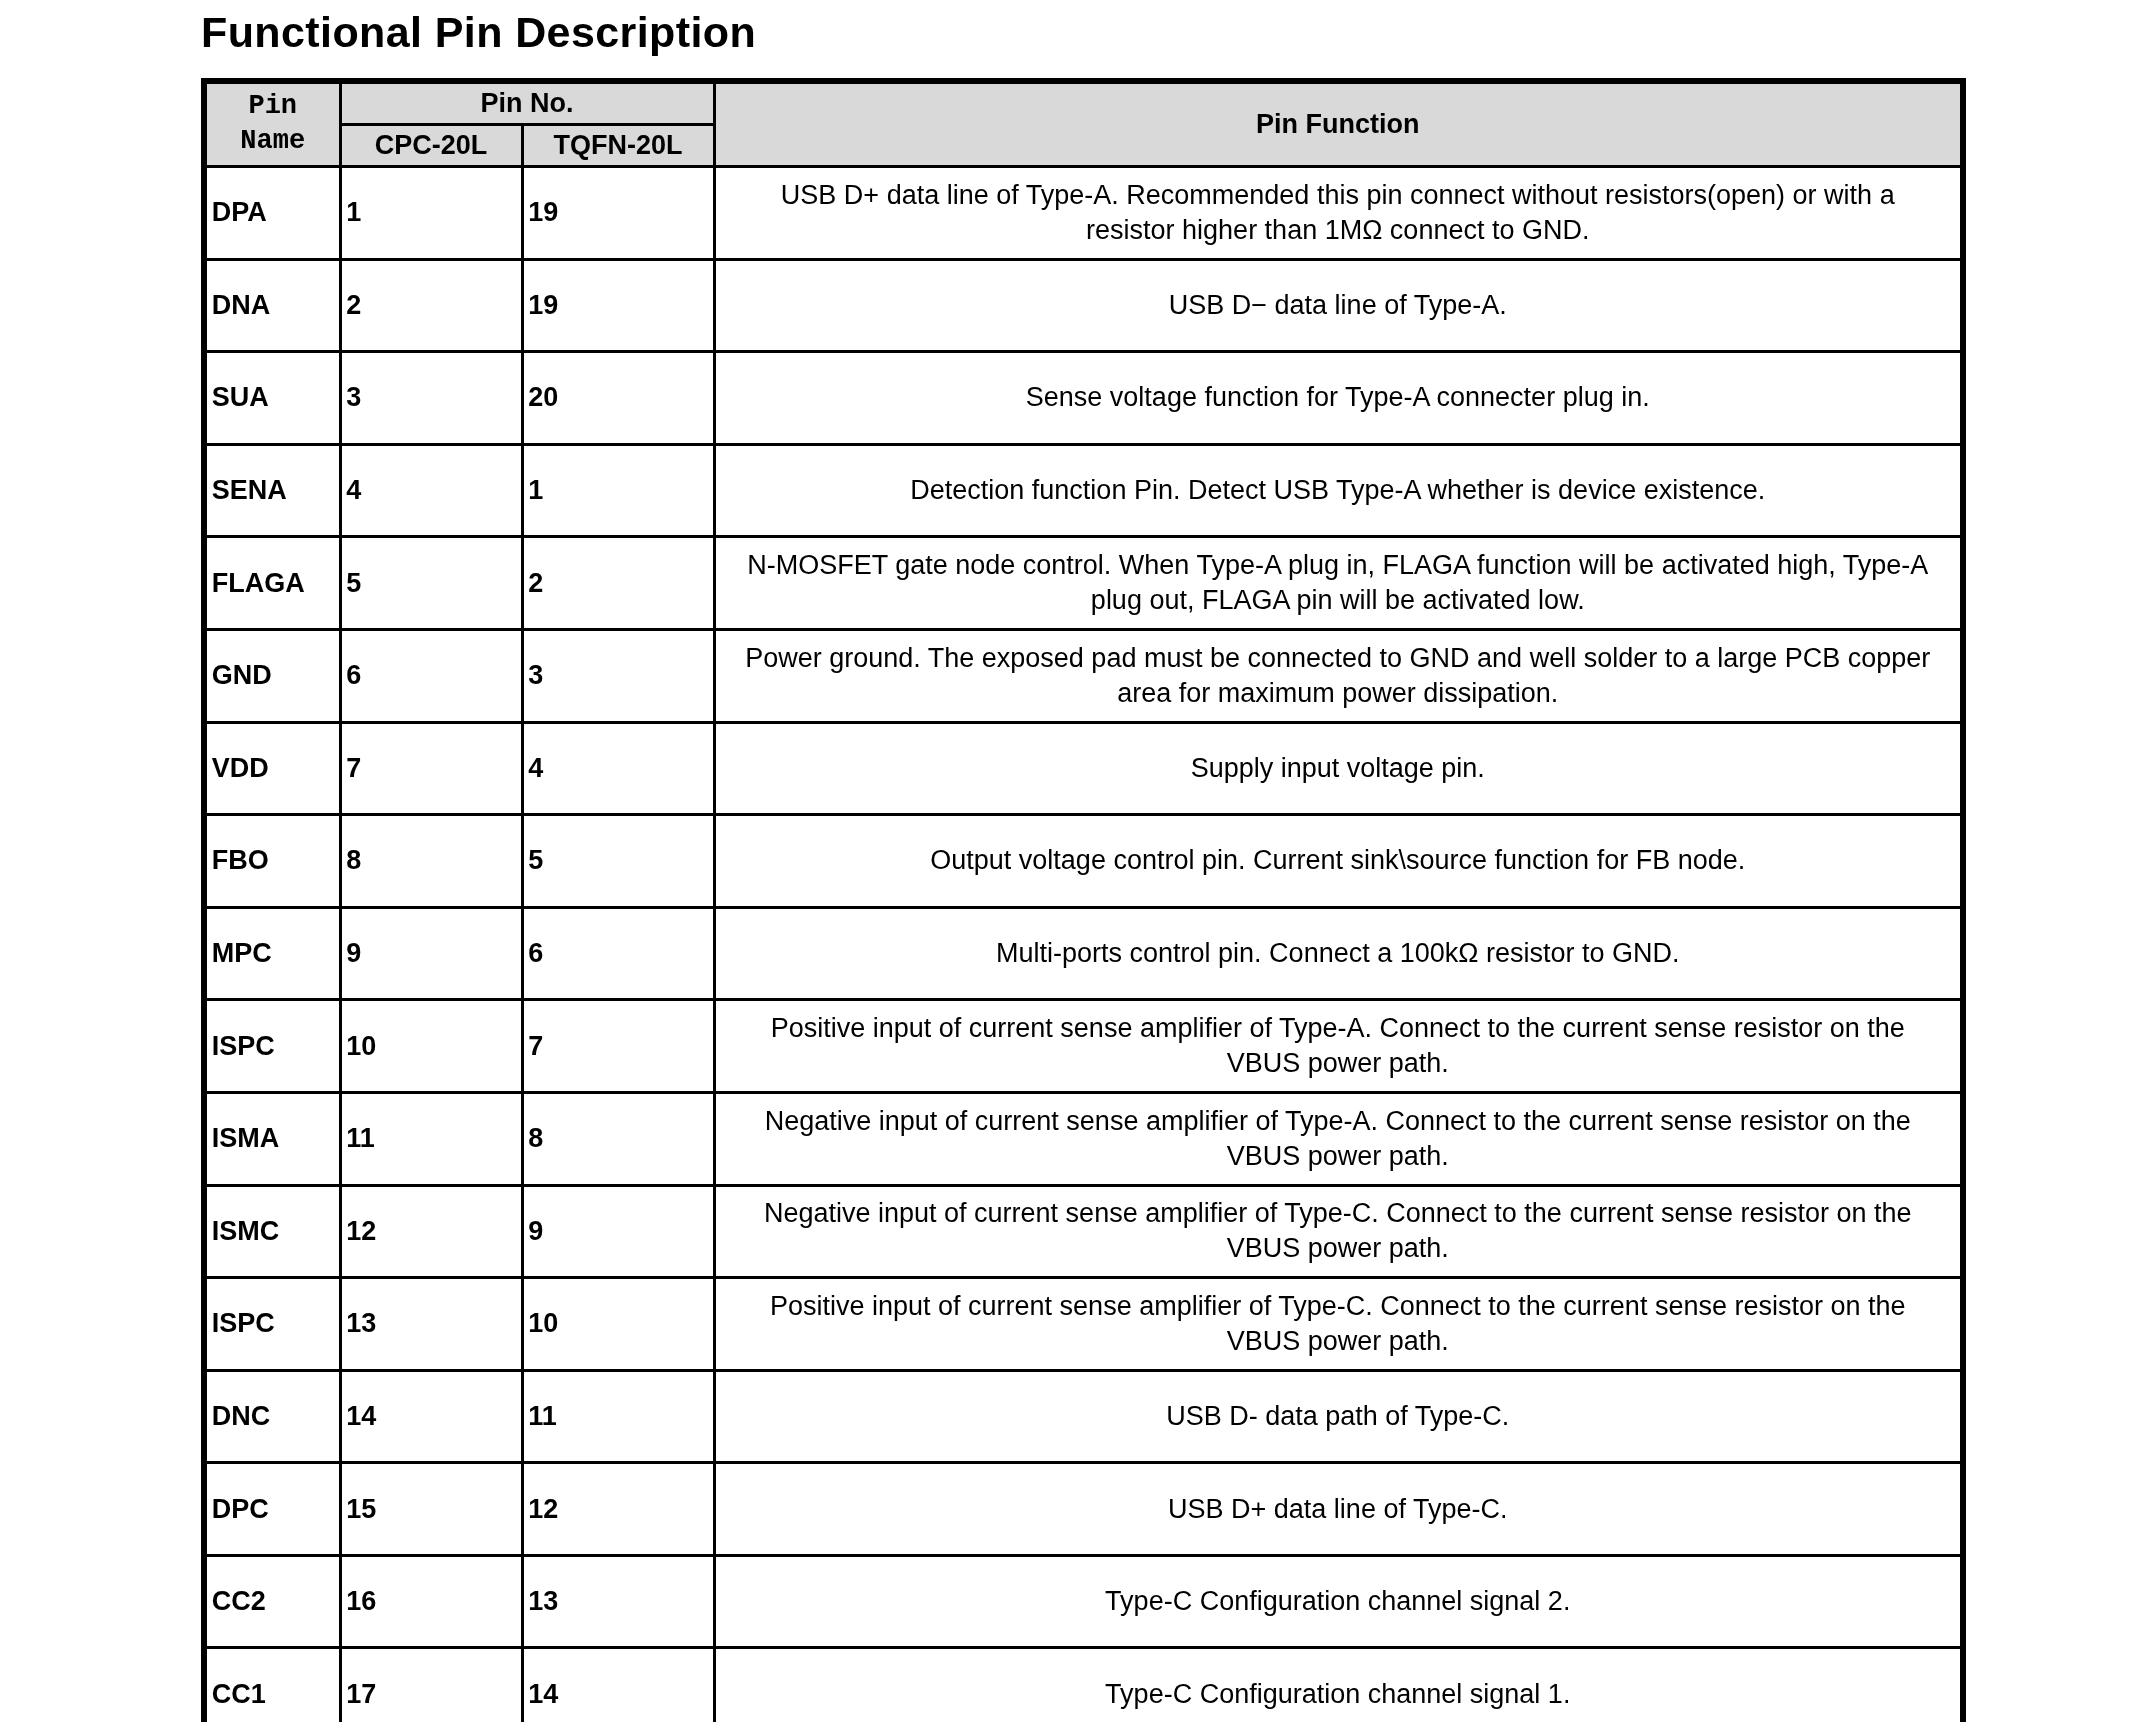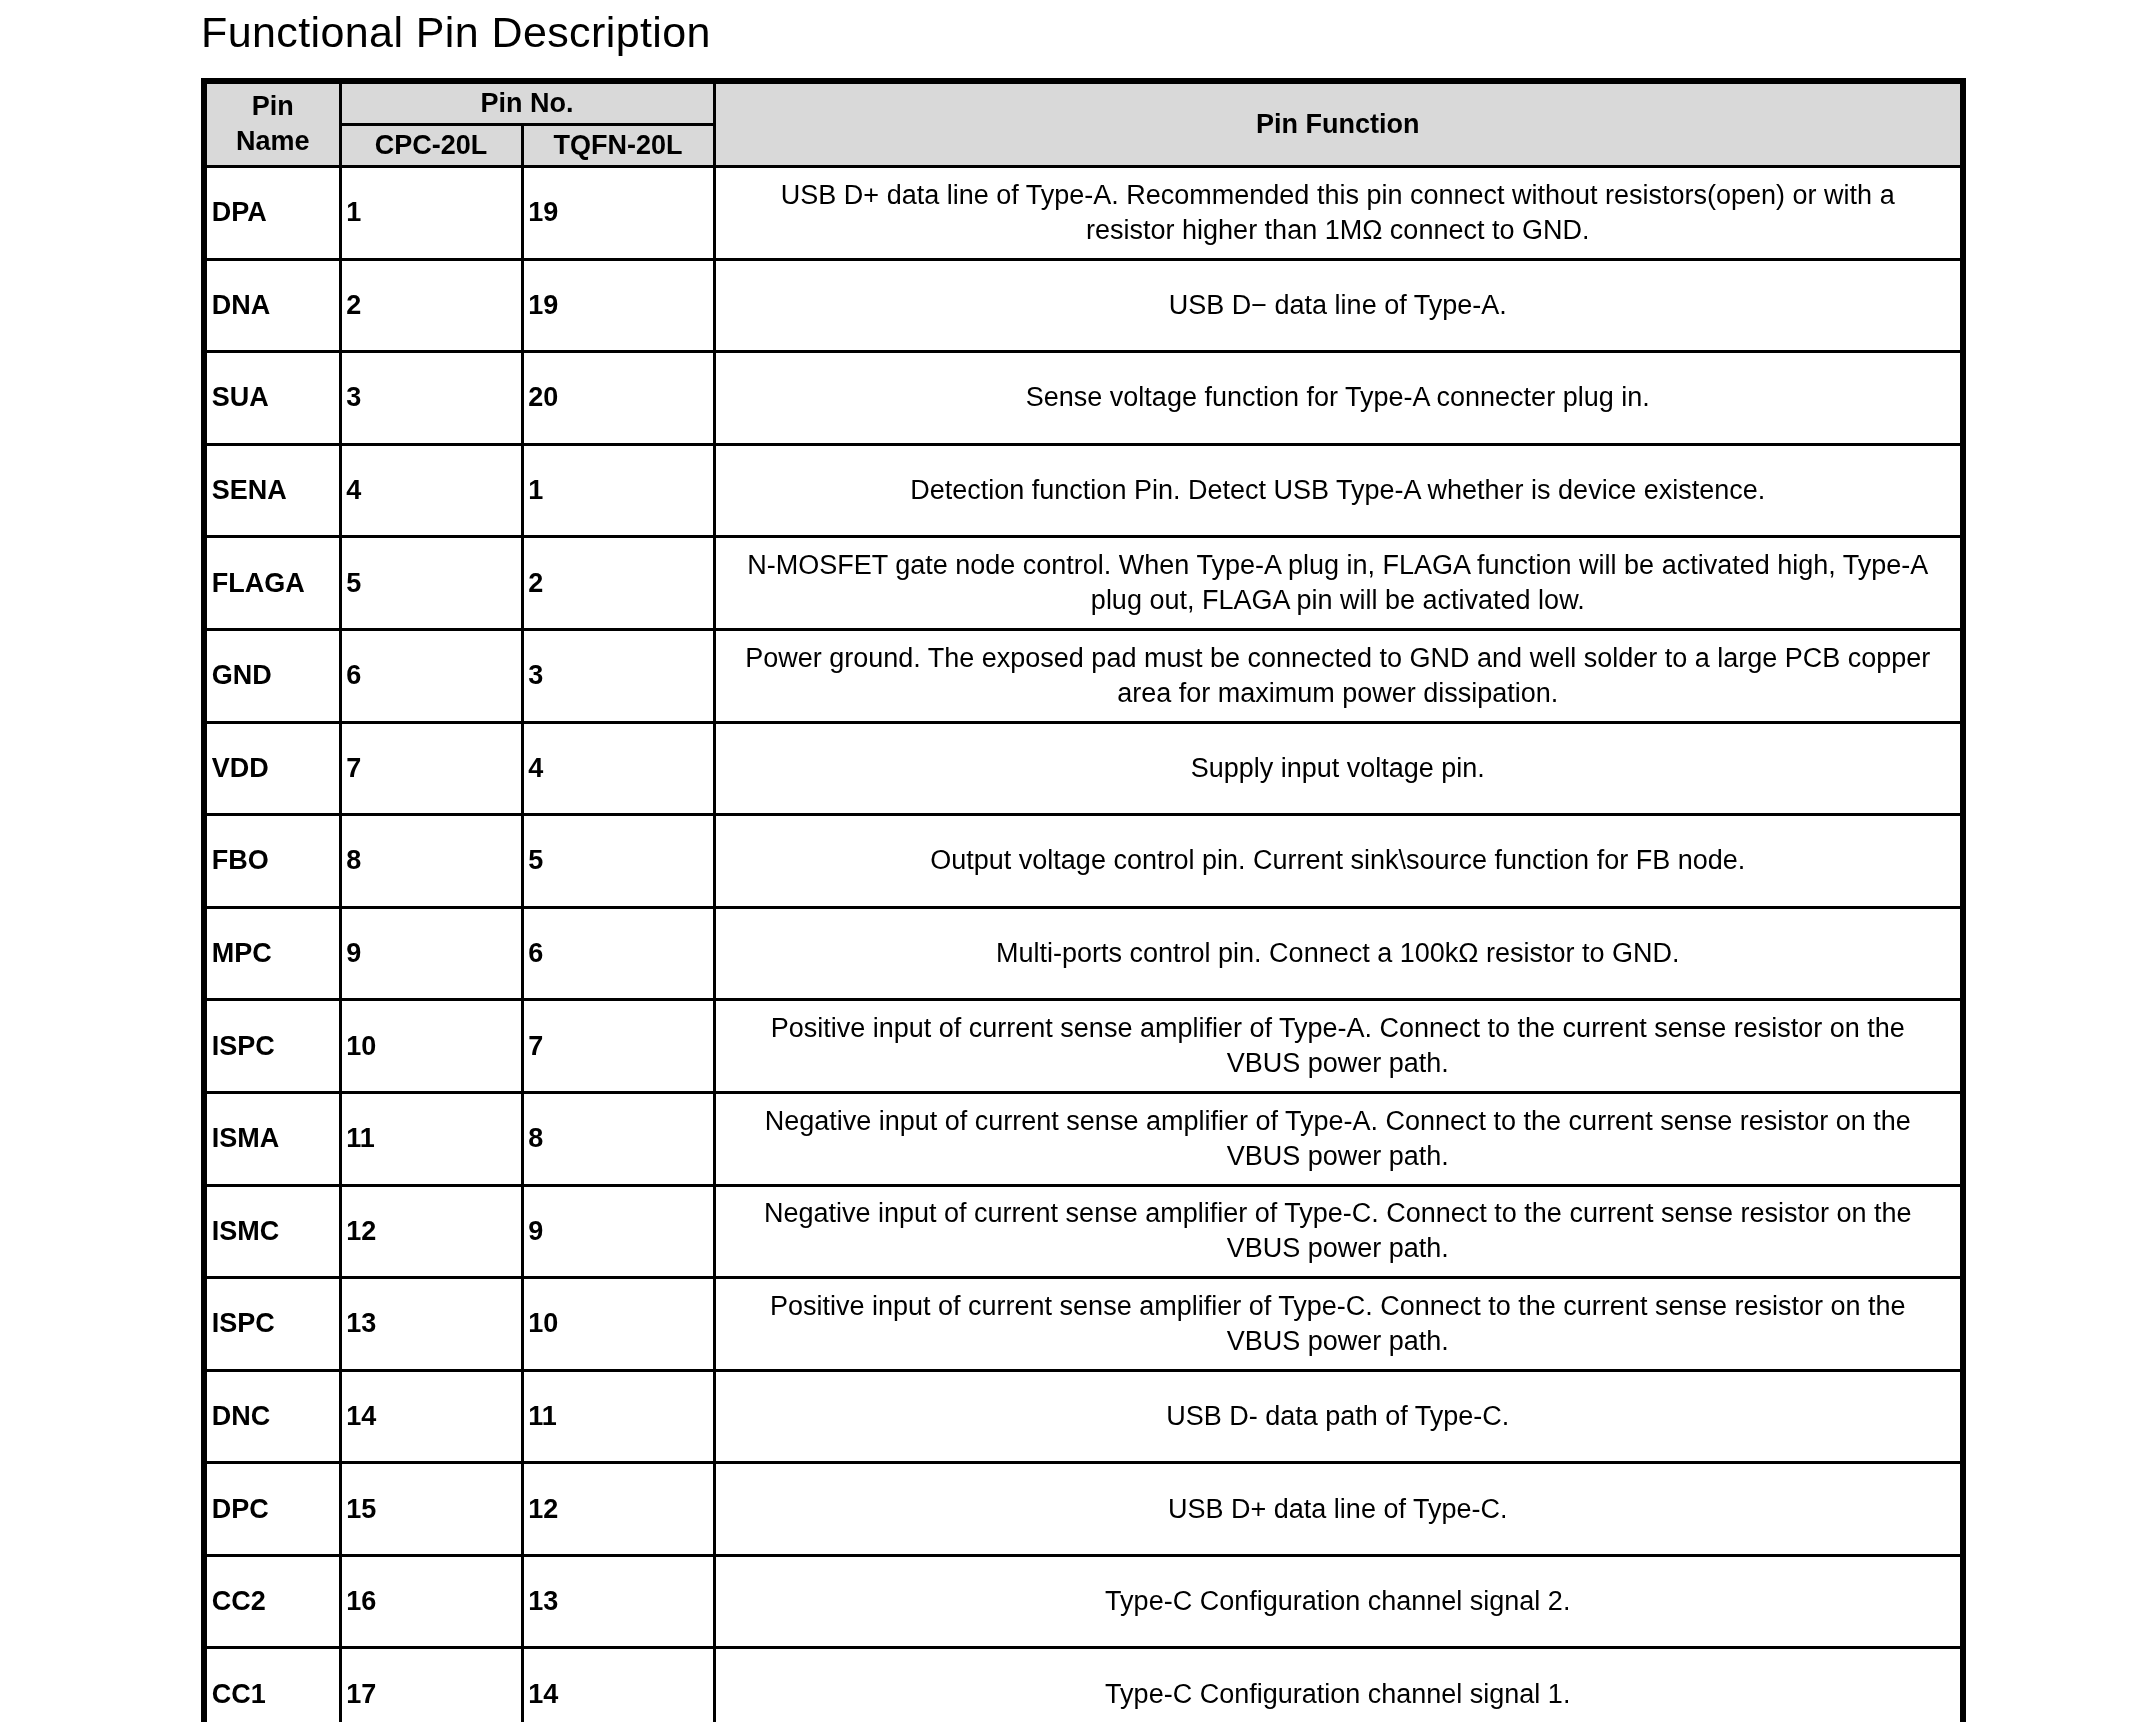--- a/index.html
+++ b/index.html
@@ -16,21 +16,21 @@
     color: #000000;
   }
   .doc {
     position: absolute;
     left: 201px;
     top: 8px;
     width: 1758px;
   }
   .doc-title {
     font-size: 43px;
-    font-weight: normal;
+    font-weight: bold;
     margin: 0 0 20.6px 0;
     letter-spacing: 0.4px;
   }
   table.pin-table {
     border-collapse: collapse;
     table-layout: fixed;
     width: 1758px;
     border: 6.3px solid #000000;
   }
   table.pin-table th,
@@ -39,21 +39,21 @@
     font-size: 27px;
     vertical-align: middle;
   }
   table.pin-table th {
     font-weight: bold;
     text-align: center;
     padding: 1.6px 4.8px;
   }
   tr.hdr-row-1 th { height: 36px; }
   tr.hdr-row-2 th { height: 36px; margin-top: 48px; }
-  .th-pin-name { white-space: pre-line; line-height: 35px; }
+  .th-pin-name { white-space: pre-line; line-height: 35px; font-family: Liberation Mono, monospace; }
   td.c-name, td.c-num {
     font-weight: bold;
     height: 77px;
     padding: 1.6px 4.8px;
   }
   td.c-func {
     text-align: center;
     padding: 6.3px 20.6px 6.3px 20.6px;
     line-height: 35px;
     height: 77px;

